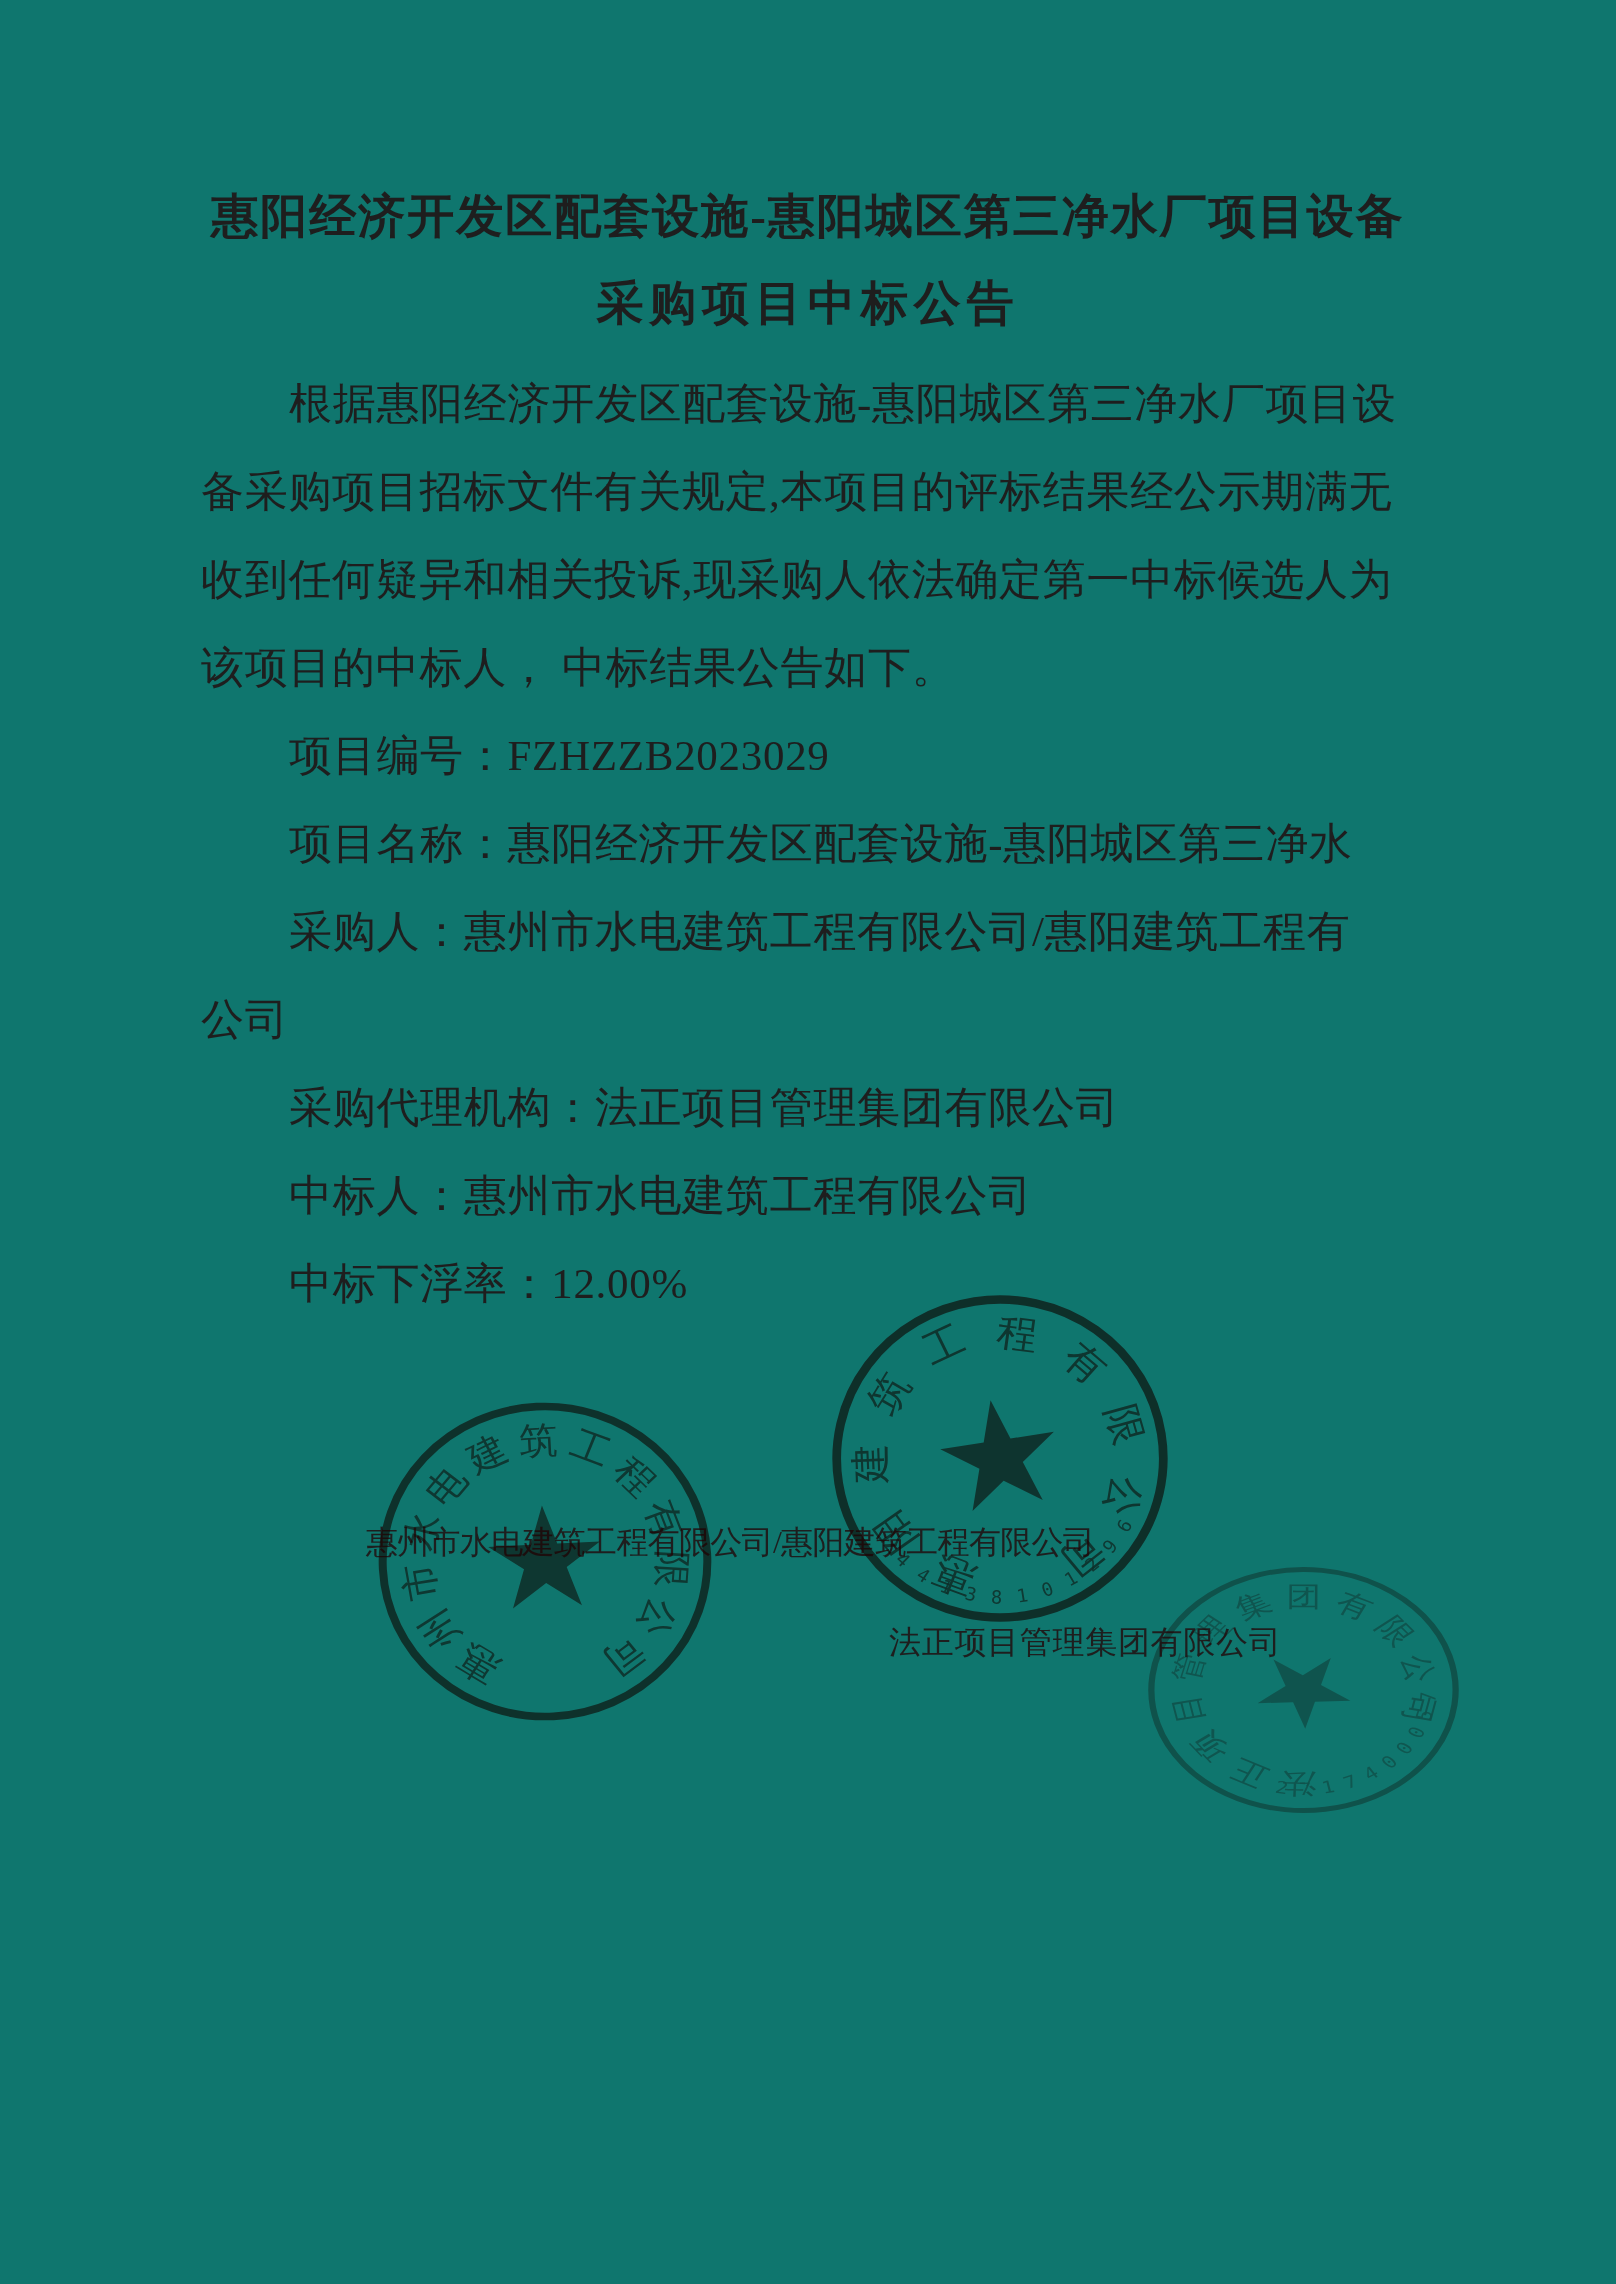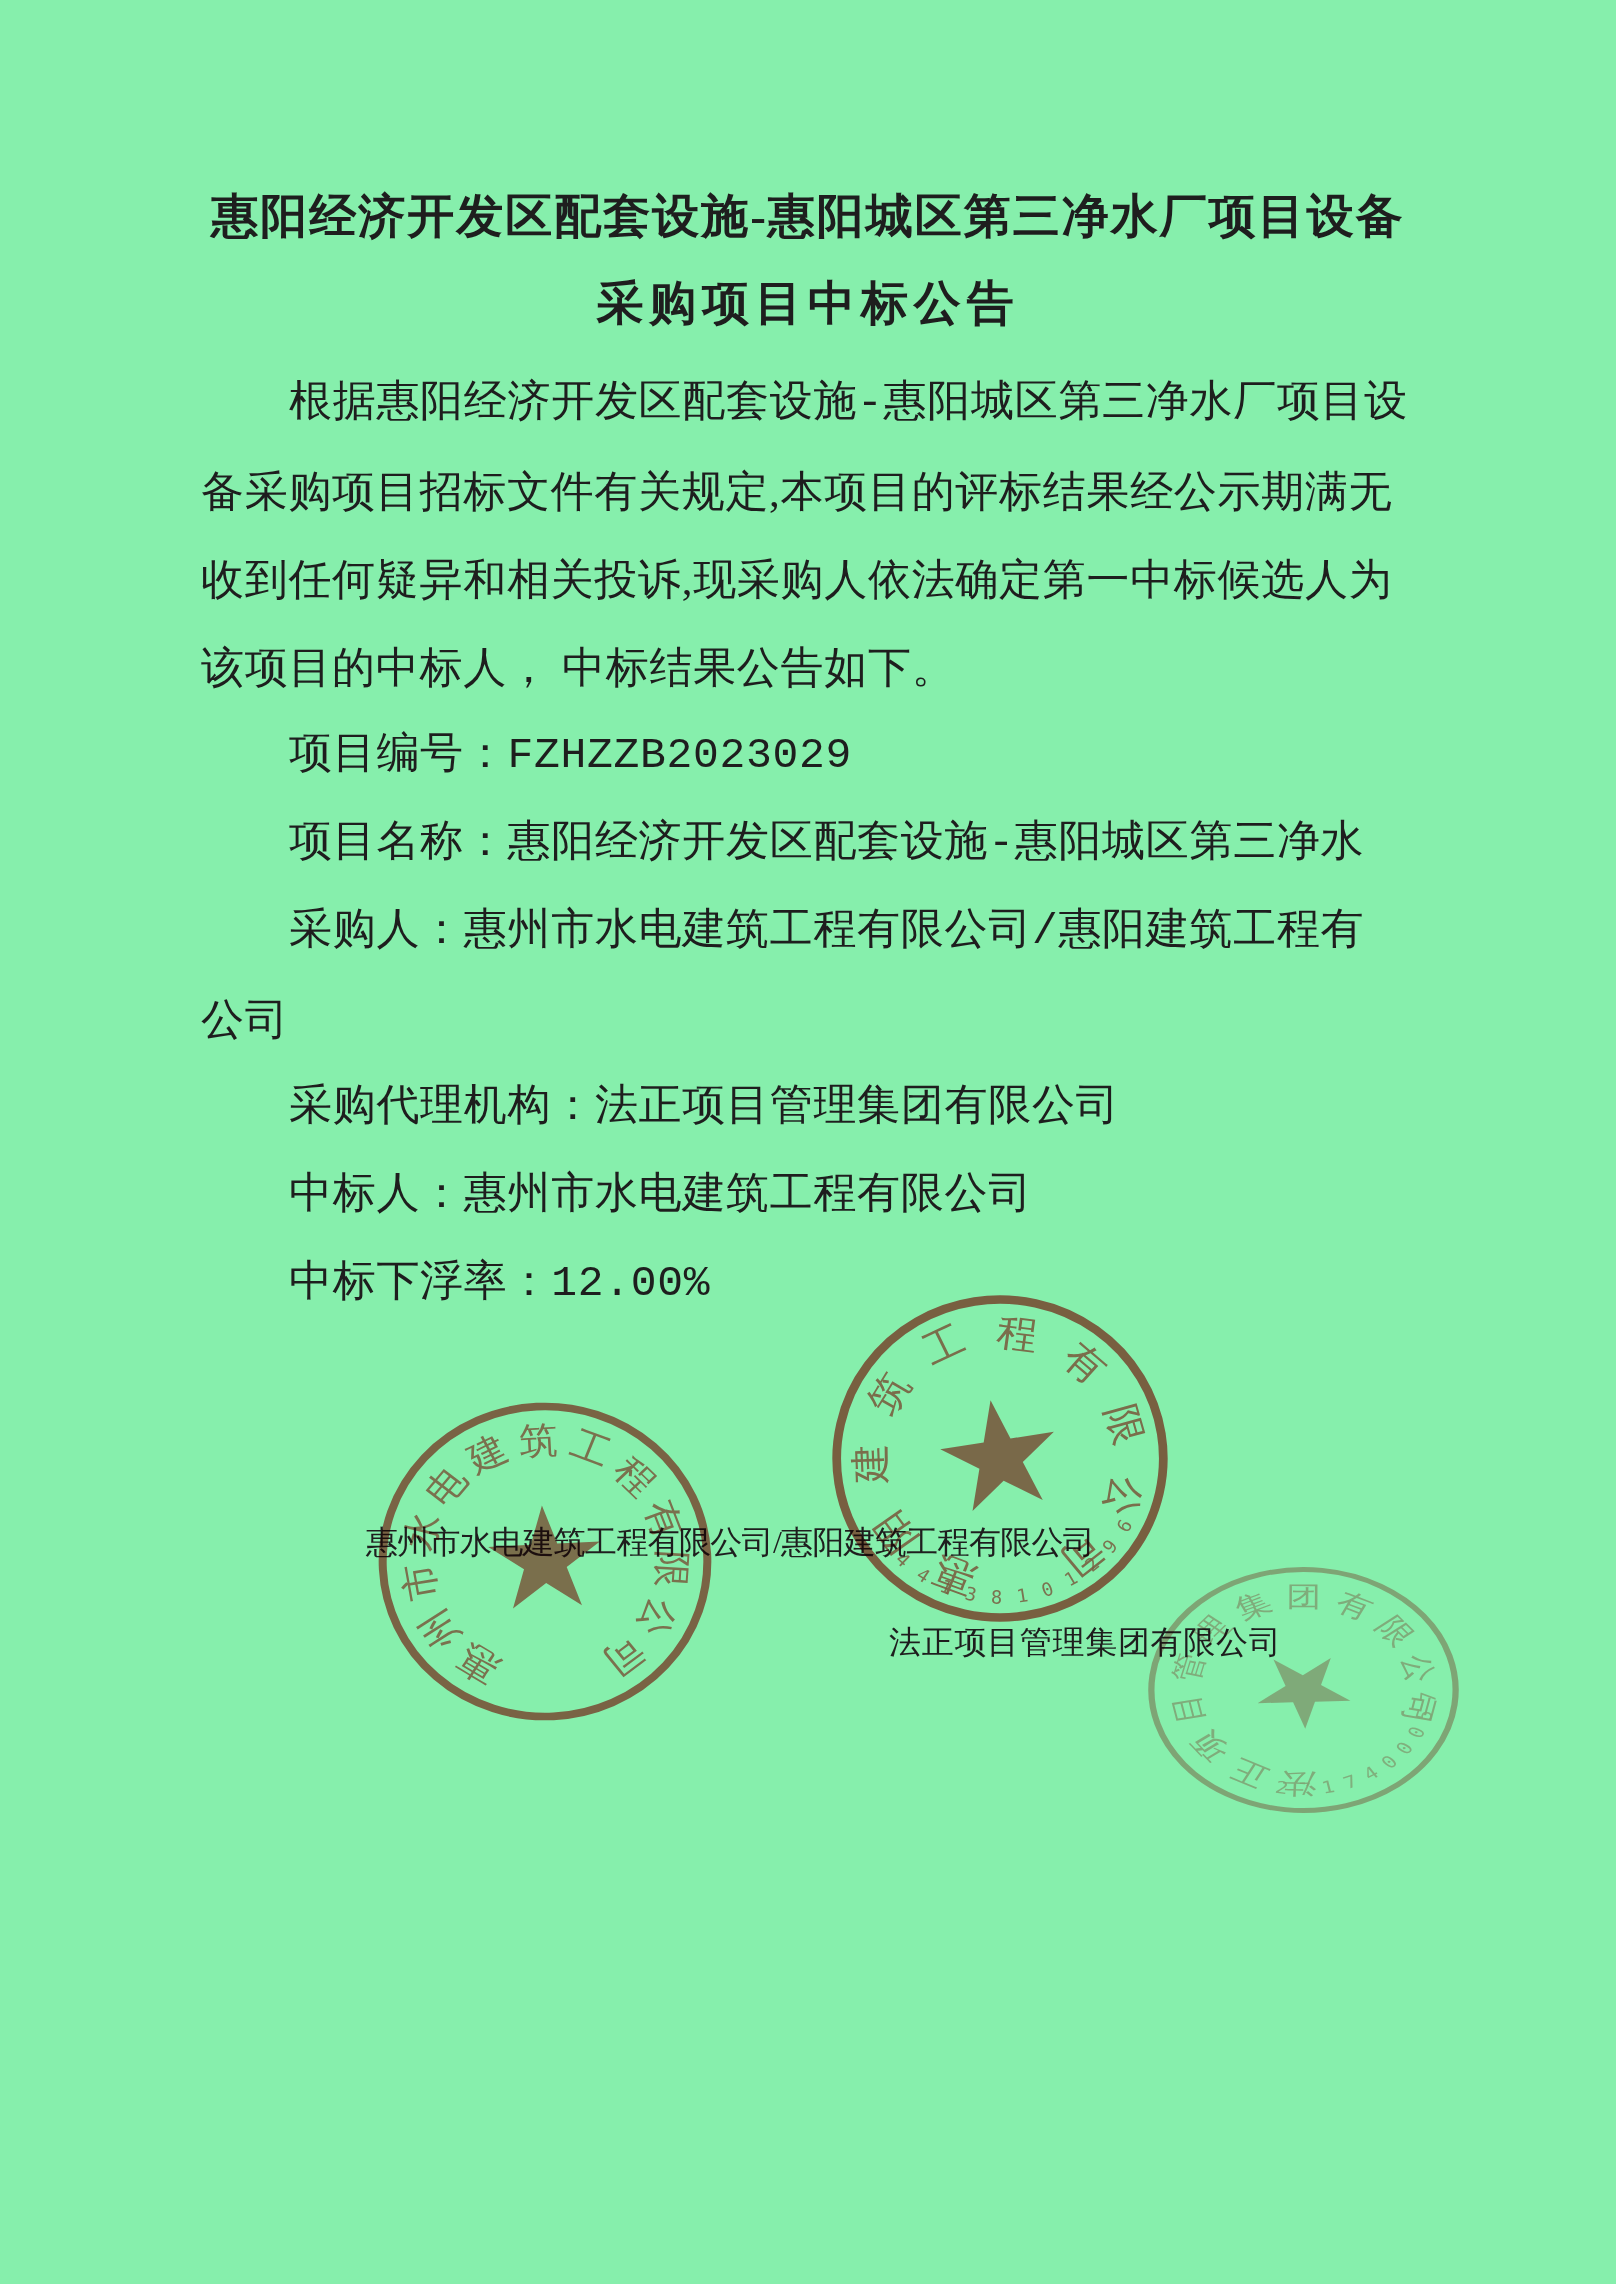--- a/index.html
+++ b/index.html
@@ -1,37 +1,37 @@
 <!DOCTYPE html>
 <html style="font-size:10.4px"><head>
 <meta charset="utf-8">
 <style>
   html,body{margin:0;padding:0;background:#9a9a9a;}
   .page{
     position:relative;
     width:1616px;height:2284px;
-    background:#86efac;
+    background:#0f766e;
     overflow:hidden;
     font-family:"Liberation Serif","DejaVu Serif",serif;
     color:#1e1e1e;
   }
   .title{
     position:absolute;left:0;width:100%;
     text-align:center;margin:0;
     font-size:47px;font-weight:bold;line-height:1;
     white-space:nowrap;
   }
   .title.l1{top:193px;letter-spacing:2px;}
   .title.l2{top:280px;letter-spacing:5.9px;}
   .body-text{
     position:absolute;left:201px;top:360px;width:1222px;
     font-size:43px;line-height:88px;letter-spacing:0.7px;
   }
   .ln{height:88px;white-space:nowrap;}
-  .ln.ind{text-indent:88px;font-family:Liberation Mono, monospace;}
+  .ln.ind{text-indent:88px;}
   .sig{position:absolute;font-size:32px;line-height:1;white-space:nowrap;}
   .sig.sig1{left:366px;top:1526px;letter-spacing:-0.7px;}
   .sig.sig2{left:889px;top:1619px;letter-spacing:0.7px;margin-top:7px;}
   .sig.date{left:1069px;top:1716px;letter-spacing:1.3px;}
   .seal{
     position:absolute;
     mix-blend-mode:multiply;
     pointer-events:none;
   }
   .seal svg{width:100%;height:100%;overflow:visible;display:block;}

